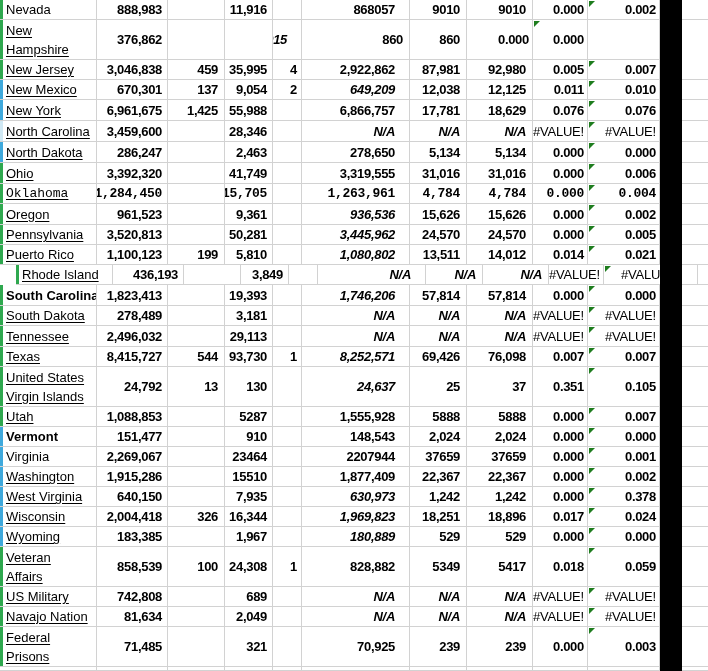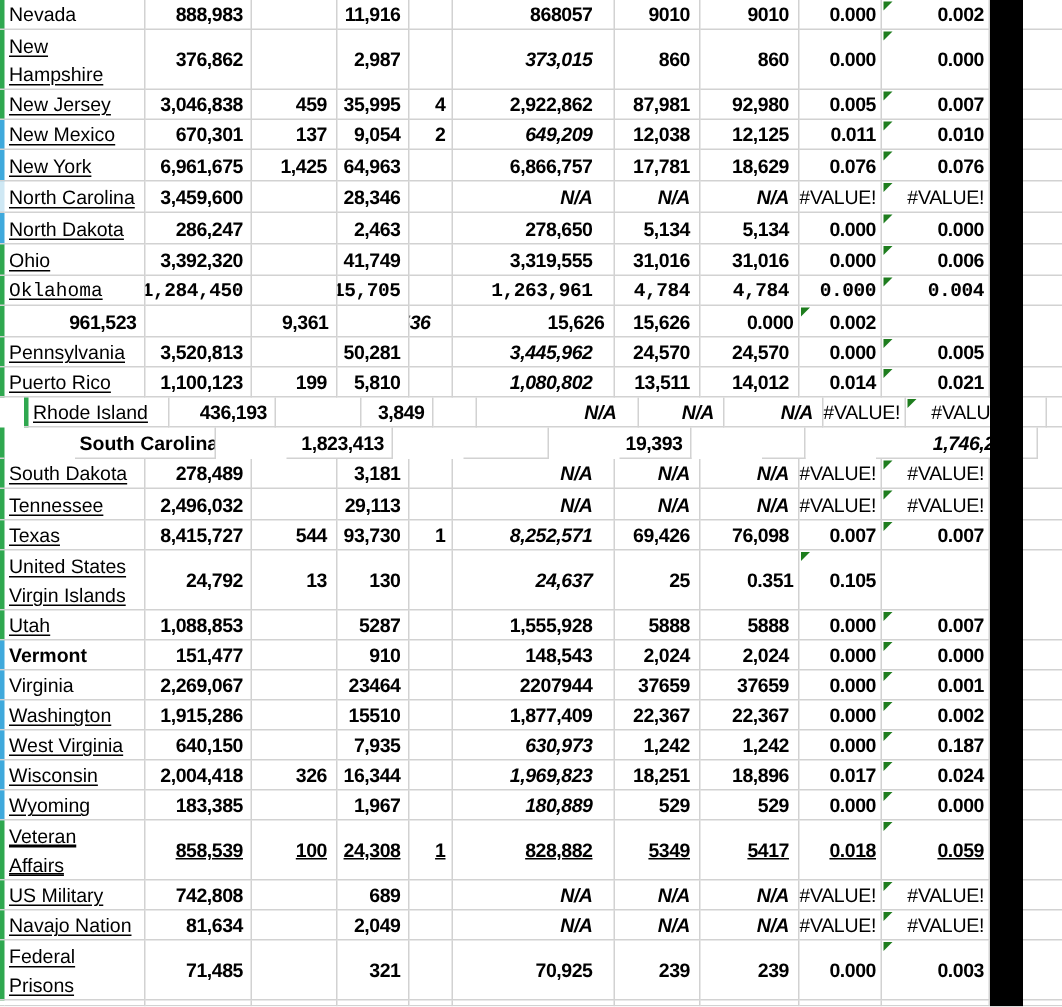--- a/index.html
+++ b/index.html
@@ -113,23 +113,20 @@
         <div class="c sliver" style="background: rgb(47, 168, 79);"></div>
         <div class="c state u wrap">
           <span class="txt">New Hampshire</span>
         </div>
         <div class="c num col-b">
           <span>376,862</span>
         </div>
         <div class="c num col-c">
           <span></span>
         </div>
-        <div class="c num col-d">
-          <span>2,987</span>
-        </div>
         <div class="c num col-e">
           <span></span>
         </div>
         <div class="c num col-f it">
           <span>373,015</span>
         </div>
         <div class="c num col-g">
           <span>860</span>
         </div>
         <div class="c num col-h">
@@ -222,21 +219,21 @@
         <div class="c state u">
           <span class="txt">New York</span>
         </div>
         <div class="c num col-b">
           <span>6,961,675</span>
         </div>
         <div class="c num col-c">
           <span>1,425</span>
         </div>
         <div class="c num col-d">
-          <span>64,963</span>
+          <span>55,988</span>
         </div>
         <div class="c num col-e">
           <span></span>
         </div>
         <div class="c num col-f">
           <span>6,866,757</span>
         </div>
         <div class="c num col-g">
           <span>17,781</span>
         </div>
@@ -392,20 +389,23 @@
         </div>
         <div class="c num col-j">
           <span>0.004</span>
           <span class="tri" style="border-top-color: rgb(30, 125, 30);"></span>
         </div>
         <div class="c "></div>
         <div class="c k"></div>
       </div>
       <div class="row" style="height: 21px;">
         <div class="c sliver" style="background: rgb(47, 168, 79);"></div>
+        <div class="c state u">
+          <span class="txt">Oregon</span>
+        </div>
         <div class="c num col-b">
           <span>961,523</span>
         </div>
         <div class="c num col-c">
           <span></span>
         </div>
         <div class="c num col-d">
           <span>9,361</span>
         </div>
         <div class="c num col-e">
@@ -531,21 +531,21 @@
         <div class="c num col-i err">
           <span>#VALUE!</span>
         </div>
         <div class="c num col-j err">
           <span>#VALUE!</span>
           <span class="tri" style="border-top-color: rgb(30, 125, 30);"></span>
         </div>
         <div class="c "></div>
         <div class="c k"></div>
       </div>
-      <div class="row" style="height: 21px; gap: 47px;">
+      <div class="row" style="height: 21px;">
         <div class="c sliver" style="background: rgb(47, 168, 79);"></div>
         <div class="c state b-state">
           <span class="txt">South Carolina</span>
         </div>
         <div class="c num col-b">
           <span>1,823,413</span>
         </div>
         <div class="c num col-c">
           <span></span>
         </div>
@@ -697,20 +697,23 @@
           <span>130</span>
         </div>
         <div class="c num col-e">
           <span></span>
         </div>
         <div class="c num col-f it">
           <span>24,637</span>
         </div>
         <div class="c num col-g">
           <span>25</span>
+        </div>
+        <div class="c num col-h">
+          <span>37</span>
         </div>
         <div class="c num col-i">
           <span>0.351</span>
         </div>
         <div class="c num col-j">
           <span>0.105</span>
           <span class="tri" style="border-top-color: rgb(30, 125, 30);"></span>
         </div>
         <div class="c "></div>
         <div class="c k"></div>
@@ -882,21 +885,21 @@
         <div class="c num col-g">
           <span>1,242</span>
         </div>
         <div class="c num col-h">
           <span>1,242</span>
         </div>
         <div class="c num col-i">
           <span>0.000</span>
         </div>
         <div class="c num col-j">
-          <span>0.187</span>
+          <span>0.378</span>
           <span class="tri" style="border-top-color: rgb(30, 125, 30);"></span>
         </div>
         <div class="c "></div>
         <div class="c k"></div>
       </div>
       <div class="row" style="height: 20px;">
         <div class="c sliver" style="background: rgb(63, 169, 220);"></div>
         <div class="c state u">
           <span class="txt">Wisconsin</span>
         </div>
@@ -960,21 +963,21 @@
         <div class="c num col-i">
           <span>0.000</span>
         </div>
         <div class="c num col-j">
           <span>0.000</span>
           <span class="tri" style="border-top-color: rgb(30, 125, 30);"></span>
         </div>
         <div class="c "></div>
         <div class="c k"></div>
       </div>
-      <div class="row" style="height: 40px; text-decoration: underline;">
+      <div class="row" style="height: 40px;">
         <div class="c sliver" style="background: rgb(47, 168, 79);"></div>
         <div class="c state u wrap">
           <span class="txt">Veteran Affairs</span>
         </div>
         <div class="c num col-b">
           <span>858,539</span>
         </div>
         <div class="c num col-c">
           <span>100</span>
         </div>

